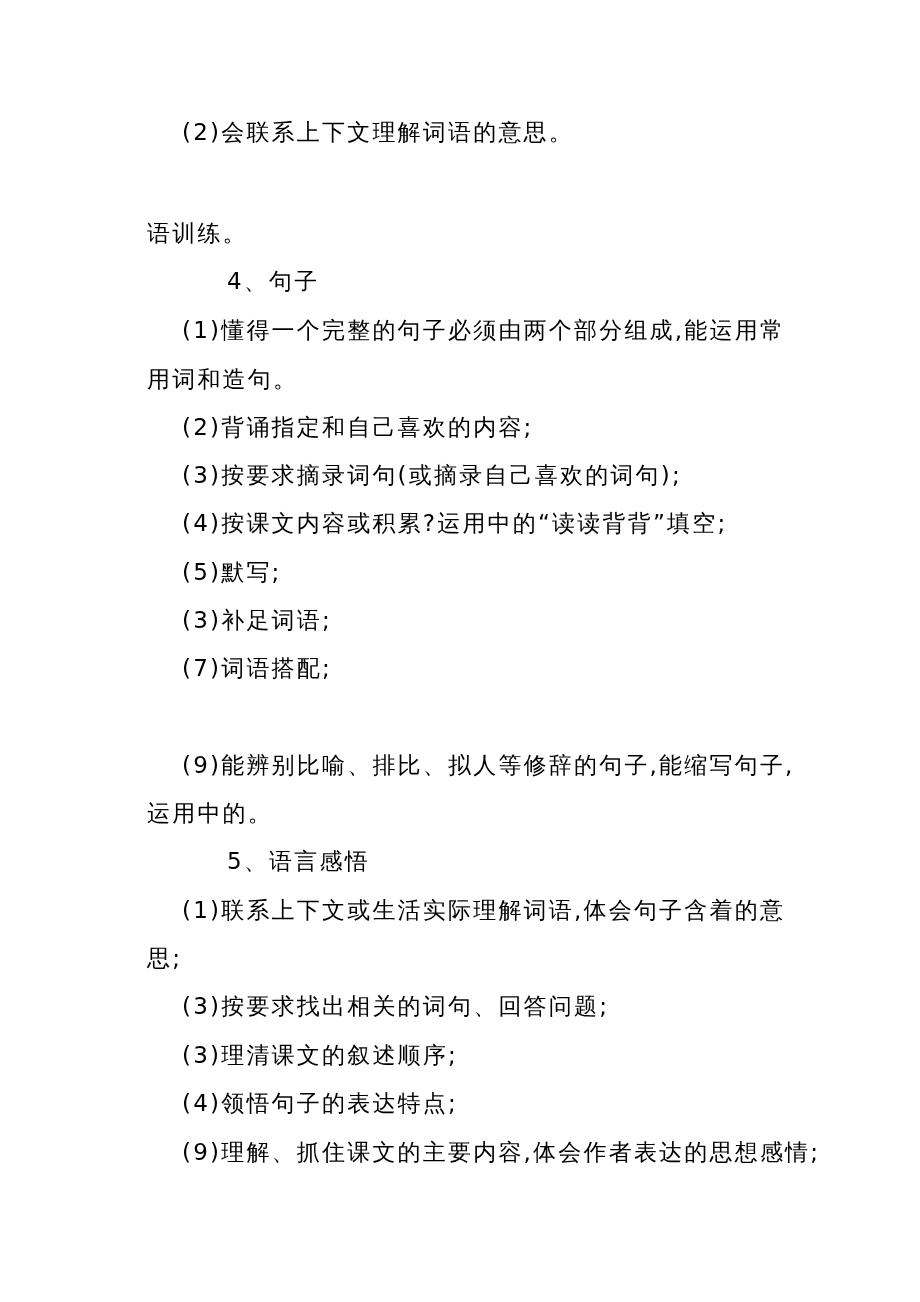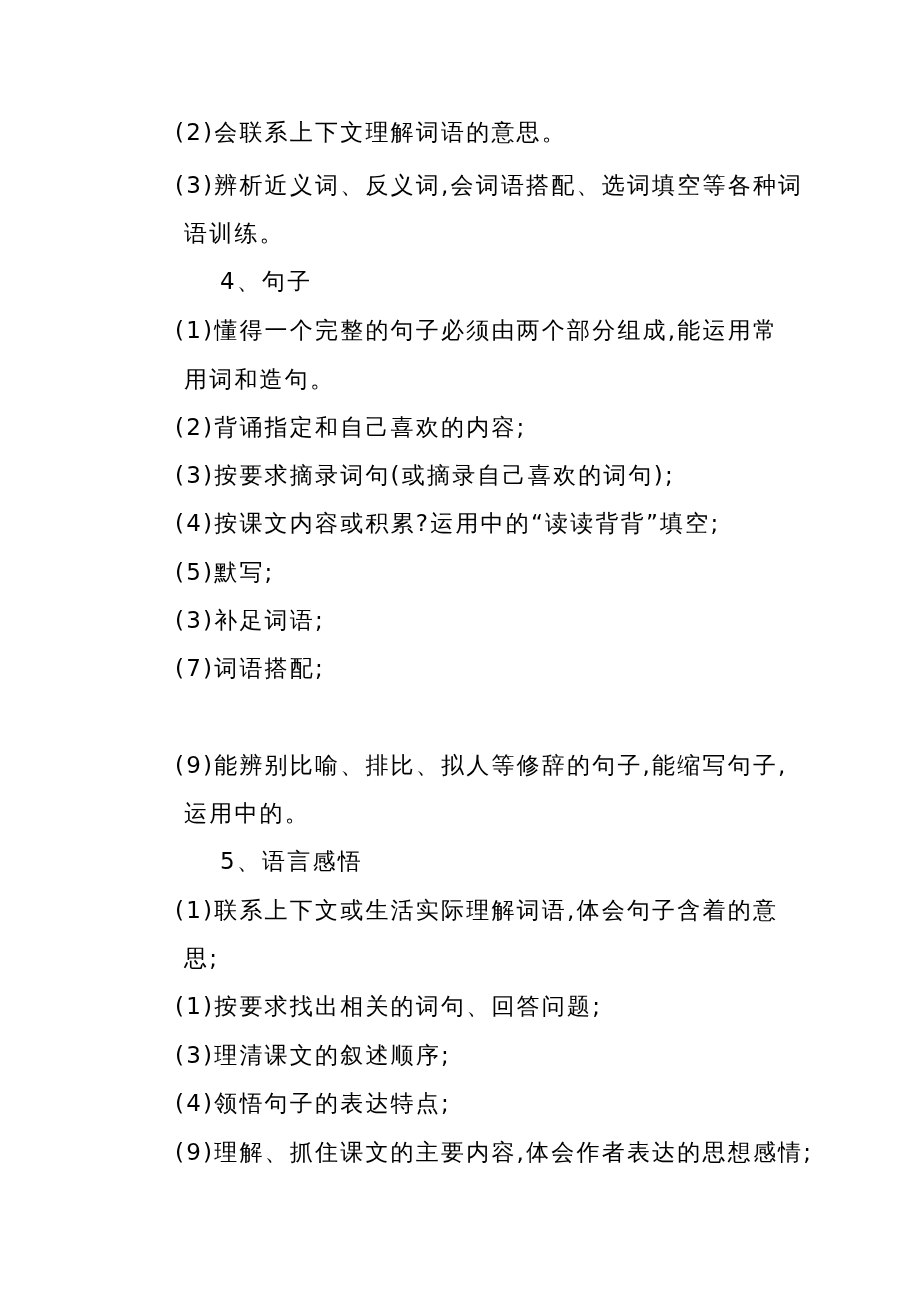--- a/index.html
+++ b/index.html
@@ -10,55 +10,54 @@
     body {
       width: 920px;
       height: 1302px;
       position: relative;
       overflow: hidden;
       font-family: "DejaVu Sans", "Liberation Sans", sans-serif;
       color: #000000;
     }
     .page {
       position: absolute;
-      left: 1px;
+      left: 8px;
       top: 0;
       width: 732px;
       height: 1302px;
       padding-left: 48px;
     }
     .line {
       position: absolute;
       font-size: 23px;
       line-height: 30px;
       white-space: nowrap;
       letter-spacing: 2.2px;
     }
     .indent { left: 174px; }
-    .cont { left: 139px; margin-left: 44px; }
+    .cont { left: 139px; }
     .heading { left: 174px; margin-left: 45px; }
   </style>
 </head>
 <body>
 
 <div class="page">
   <div class="line indent" style="top:117px">(2)会联系上下文理解词语的意思。</div>
-  <div class="line indent" style="top:170px">(3)辨析近义词、反义词,会词语搭配、选词填空等各种词</div>
   <div class="line cont" style="top:218px">语训练。</div>
   <div class="line heading" style="top:266px">4、句子</div>
   <div class="line indent" style="top:315px">(1)懂得一个完整的句子必须由两个部分组成,能运用常</div>
   <div class="line cont" style="top:364px">用词和造句。</div>
   <div class="line indent" style="top:412px">(2)背诵指定和自己喜欢的内容;</div>
   <div class="line indent" style="top:460px">(3)按要求摘录词句(或摘录自己喜欢的词句);</div>
   <div class="line indent" style="top:508px">(4)按课文内容或积累?运用中的“读读背背”填空;</div>
   <div class="line indent" style="top:557px">(5)默写;</div>
   <div class="line indent" style="top:605px">(3)补足词语;</div>
   <div class="line indent" style="top:653px">(7)词语搭配;</div>
   <div class="line indent" style="top:750px">(9)能辨别比喻、排比、拟人等修辞的句子,能缩写句子,</div>
   <div class="line cont" style="top:798px">运用中的。</div>
   <div class="line heading" style="top:846px">5、语言感悟</div>
   <div class="line indent" style="top:895px">(1)联系上下文或生活实际理解词语,体会句子含着的意</div>
   <div class="line cont" style="top:943px">思;</div>
-  <div class="line indent" style="top:991px">(1)按要求找出相关的词句、回答问题;</div>
+  <div class="line indent" style="top:991px">(3)按要求找出相关的词句、回答问题;</div>
   <div class="line indent" style="top:1040px">(3)理清课文的叙述顺序;</div>
   <div class="line indent" style="top:1088px">(4)领悟句子的表达特点;</div>
   <div class="line indent" style="top:1137px">(9)理解、抓住课文的主要内容,体会作者表达的思想感情;</div>
 </div>
 
 </body></html>

